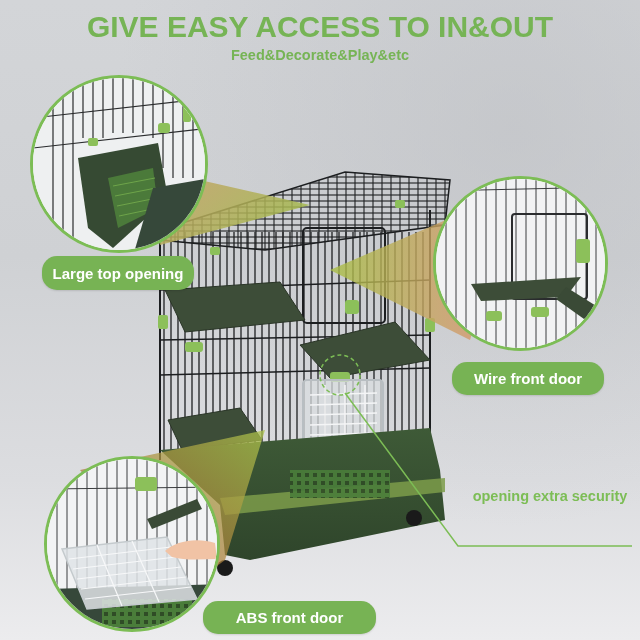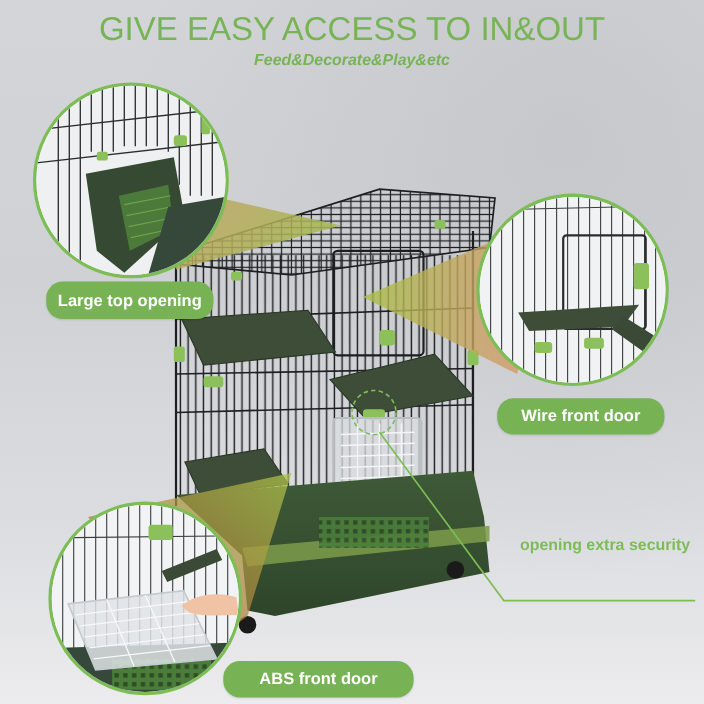--- a/index.html
+++ b/index.html
@@ -8,25 +8,25 @@
       position: relative;
       font-family: "Liberation Sans", "DejaVu Sans", sans-serif;
       background: linear-gradient(180deg, #d3d5d8 0%, #cfd1d4 40%, #dcdde0 75%, #ececee 100%);
     }
     .bg-sheen {
       position: absolute; left: 0; top: 0; width: 640px; height: 640px;
       background: radial-gradient(ellipse at 80% 20%, rgba(190,192,196,0.6) 0%, rgba(190,192,196,0) 55%);
     }
     .headline {
       position: absolute; left: 0; top: 10px; width: 640px; text-align: center;
-      font-size: 30px; font-weight: normal; color: #76b455; letter-spacing: 0px;
+      font-size: 30px; font-weight: bold; color: #76b455; letter-spacing: 0px;
     }
     .subheadline {
       position: absolute; left: 0; top: 47px; width: 640px; text-align: center;
-      font-size: 14.5px; font-weight: bold; color: #76b455; font-style: italic;
+      font-size: 14.5px; font-weight: bold; color: #76b455;
     }
     .scene { position: absolute; left: 0; top: 0; width: 640px; height: 640px; }
     .callout-circle {
       position: absolute; border-radius: 50%; overflow: hidden;
       border: 3px solid #7cbd55; background: #f4f5f6;
     }
     .label-badge {
       position: absolute; background: #77b354; color: #ffffff; font-weight: bold;
       font-size: 15px; border-radius: 15px; text-align: center;
       display: flex; align-items: center; justify-content: center;

